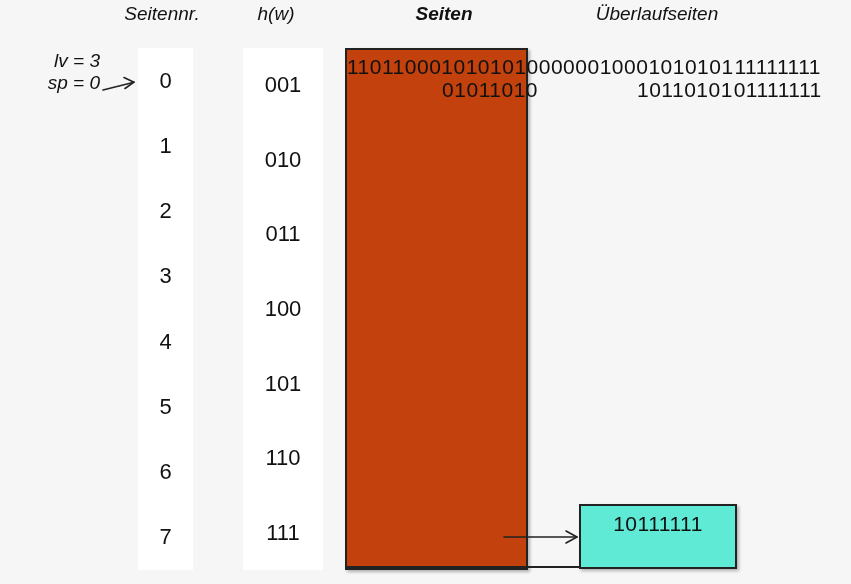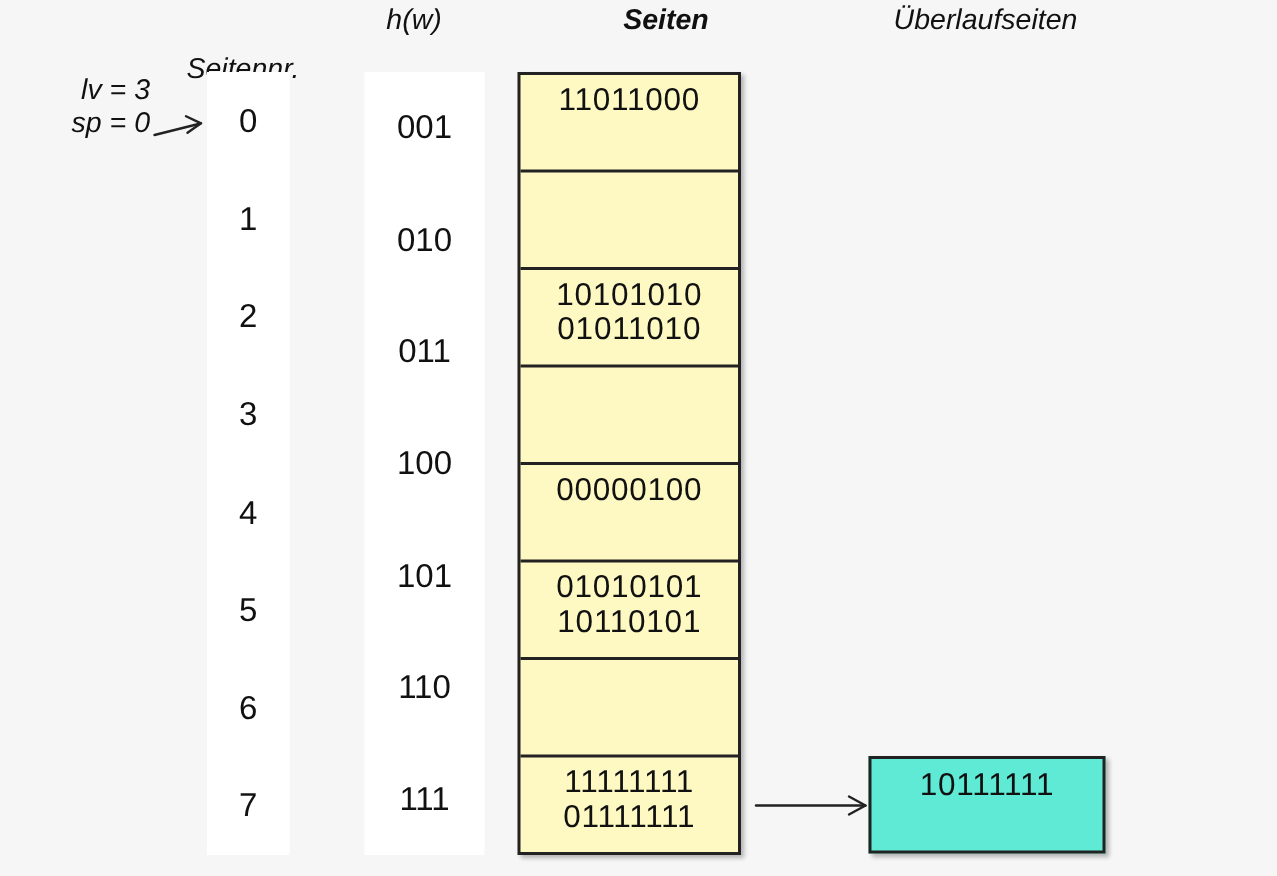--- a/index.html
+++ b/index.html
@@ -19,21 +19,21 @@
   .col-header {
     position: absolute;
     top: 3px;
     transform: translateX(-50%);
     font-size: 19px;
     font-style: italic;
     font-weight: 500;
     white-space: nowrap;
     line-height: 21px;
   }
-  .hdr-seitennr { left: 162px; margin-top: 33px; }
+  .hdr-seitennr { left: 162px; }
   .hdr-hw      { left: 276px; }
   .hdr-seiten  { left: 444px; font-weight: bold; }
   .hdr-ueberlauf { left: 657px; }
 
   .annotation {
     position: absolute;
     left: 18px;
     top: 50px;
     width: 82px;
     text-align: right;
@@ -59,27 +59,27 @@
     align-items: center;
     justify-content: center;
     font-size: 22px;
     line-height: 22px;
   }
 
   .pages-box {
     position: absolute;
     left: 345px;
     top: 48px;
-    width: 149px;
+    width: 183px;
     height: 522px;
-    background: #fef9c3;
+    background: #c2410c;
     border: 2px solid #222;
     box-shadow: 2px 2px 3px rgba(0,0,0,0.28);
     display: flex;
-    flex-direction: column;
+    flex-direction: row;
   }
   .page-cell {
     flex: 1 1 0;
     border-bottom: 2px solid #222;
     text-align: center;
     padding-top: 5px;
   }
   .page-cell:last-child { border-bottom: none; border-radius: 20px; }
   .entry {
     font-size: 21px;

